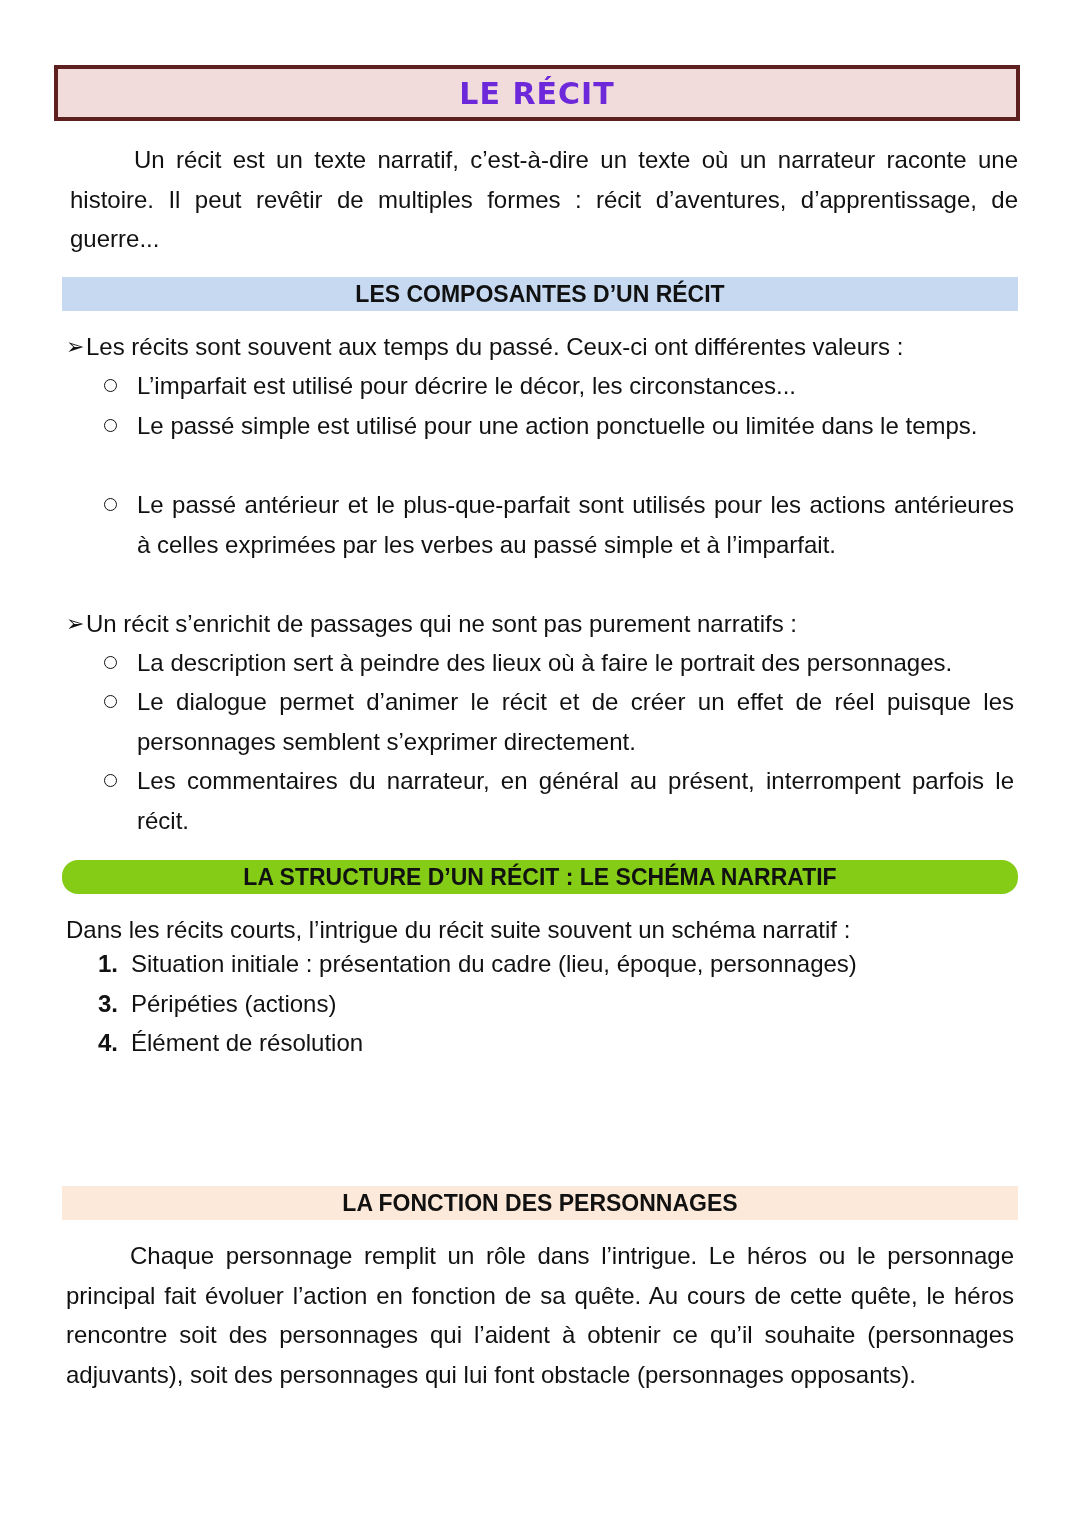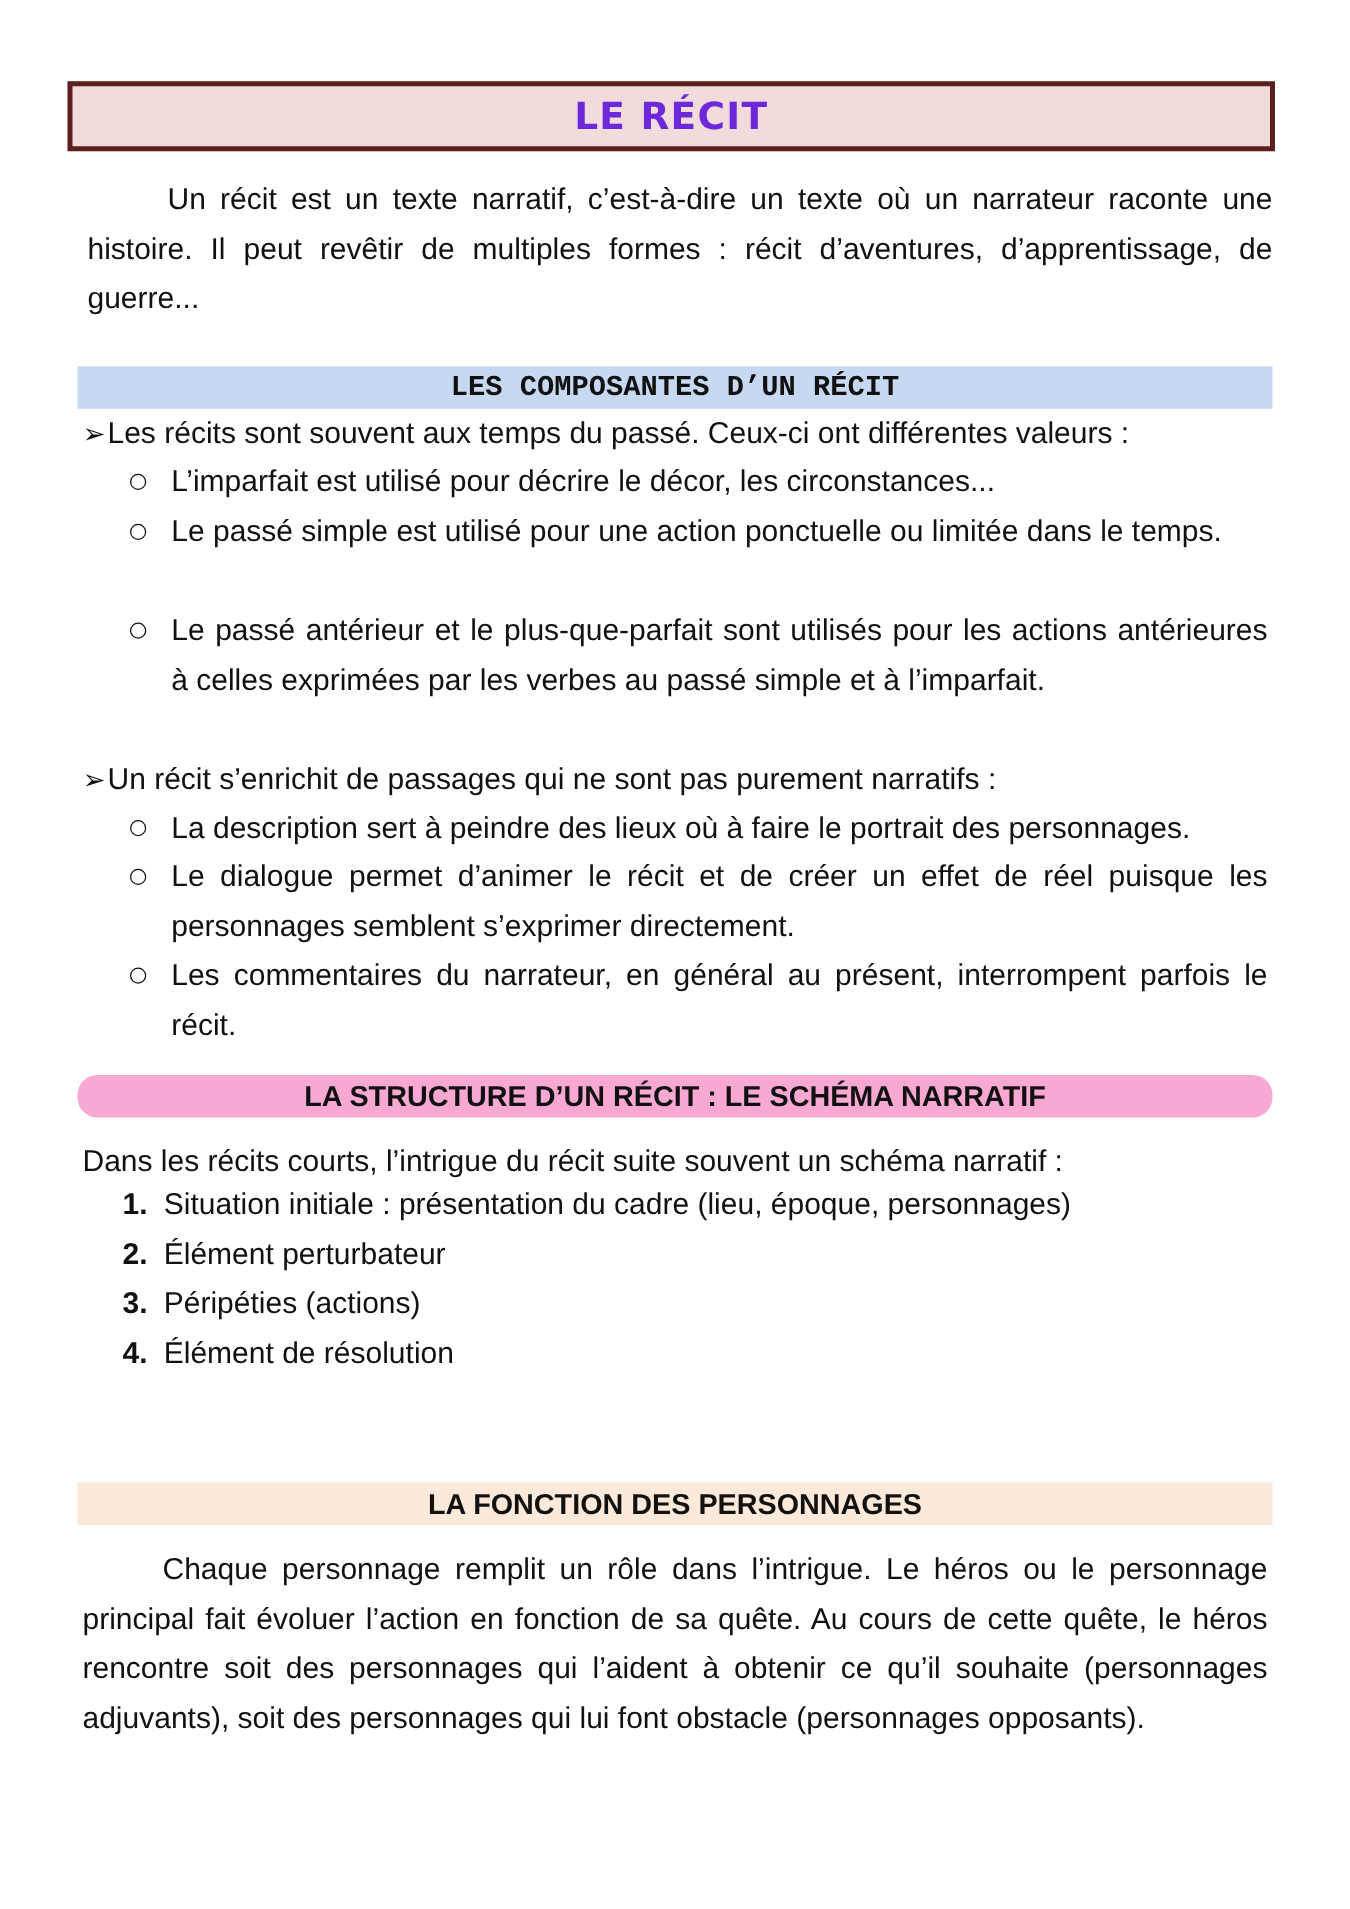--- a/index.html
+++ b/index.html
@@ -22,21 +22,21 @@
     position: absolute; left: 66px; width: 948px;
     font-size: 24px; line-height: 39.5px; text-align: justify;
   }
   .indent { text-indent: 64px; }
   .bar {
     position: absolute; left: 62px; width: 956px; height: 34px;
     display: flex; align-items: center; justify-content: center;
     font-weight: bold; font-size: 23px; color: #111;
   }
   .bar-blue { background: #c6d9f1; }
-  .bar-lav { background: #f9a8d4; border-radius: 16px; }
+  .bar-lav { background: #84cc16; border-radius: 16px; }
   .bar-peach { background: #fde9d9; justify-content: center; }
   .bullet-row { position: absolute; left: 66px; width: 948px; font-size: 24px; line-height: 39.5px; }
   .arrow { position: absolute; left: 0; top: 0; width: 28px; font-size: 22px; }
   .arrow-text { margin-left: 20px; }
   .sub { position: absolute; left: 104px; width: 910px; font-size: 24px; line-height: 39.5px; }
   .sub .circle {
     position: absolute; left: 0; top: 13px; width: 11px; height: 11px;
     border: 1.6px solid #111; border-radius: 50%;
   }
   .sub .sub-text { margin-left: 33px; text-align: justify; }
@@ -48,21 +48,21 @@
 <body>
 
 <div class="page">
 
   <div class="title-box">
     <span>LE RÉCIT</span>
   </div>
 
   <p class="para indent" style="top:136px; margin:4px;">Un récit est un texte narratif, c’est-à-dire un texte où un narrateur raconte une histoire. Il peut revêtir de multiples formes : récit d’aventures, d’apprentissage, de guerre...</p>
 
-  <div class="bar bar-blue" style="top:293px;font-family:Liberation Mono, monospace;">
+  <div class="bar bar-blue" style="top:277px;">
     <span>LES COMPOSANTES D’UN RÉCIT</span>
   </div>
 
   <div class="bullet-row" style="top:327px;">
     <span class="arrow">➢</span>
     <div class="arrow-text">Les récits sont souvent aux temps du passé. Ceux-ci ont différentes valeurs :</div>
   </div>
 
   <div class="sub" style="top:366px;">
     <span class="circle"></span>
@@ -100,21 +100,20 @@
   </div>
 
   <div class="bar bar-lav" style="top:860px;">
     <span>LA STRUCTURE D’UN RÉCIT : LE SCHÉMA NARRATIF</span>
   </div>
 
   <p class="para" style="top:910px; margin:0; text-align:left;">Dans les récits courts, l’intrigue du récit suite souvent un schéma narratif :</p>
 
   <div class="numlist" style="top:944px;">
     <div><span class="n">1.</span><b>Situation initiale :</b><span> présentation du cadre (lieu, époque, personnages)</span></div>
-    <div><span class="n">2.</span><b>Élément perturbateur</b><span></span></div>
     <div><span class="n">3.</span><b>Péripéties</b><span> (actions)</span></div>
     <div><span class="n">4.</span><b>Élément de résolution</b><span></span></div>
   </div>
 
   <div class="bar bar-peach" style="top:1186px;">
     <span>LA FONCTION DES PERSONNAGES</span>
   </div>
 
   <p class="para indent" style="top:1236px; margin:0;"><span>Chaque personnage remplit un </span><b>rôle</b><span> dans l’intrigue. Le héros ou le personnage principal fait évoluer l’action en fonction de sa </span><b>quête</b><span>. Au cours de cette quête, le héros rencontre soit des personnages qui l’aident à obtenir ce qu’il souhaite (personnages adjuvants), soit des personnages qui lui font obstacle (personnages opposants).</span></p>
 

